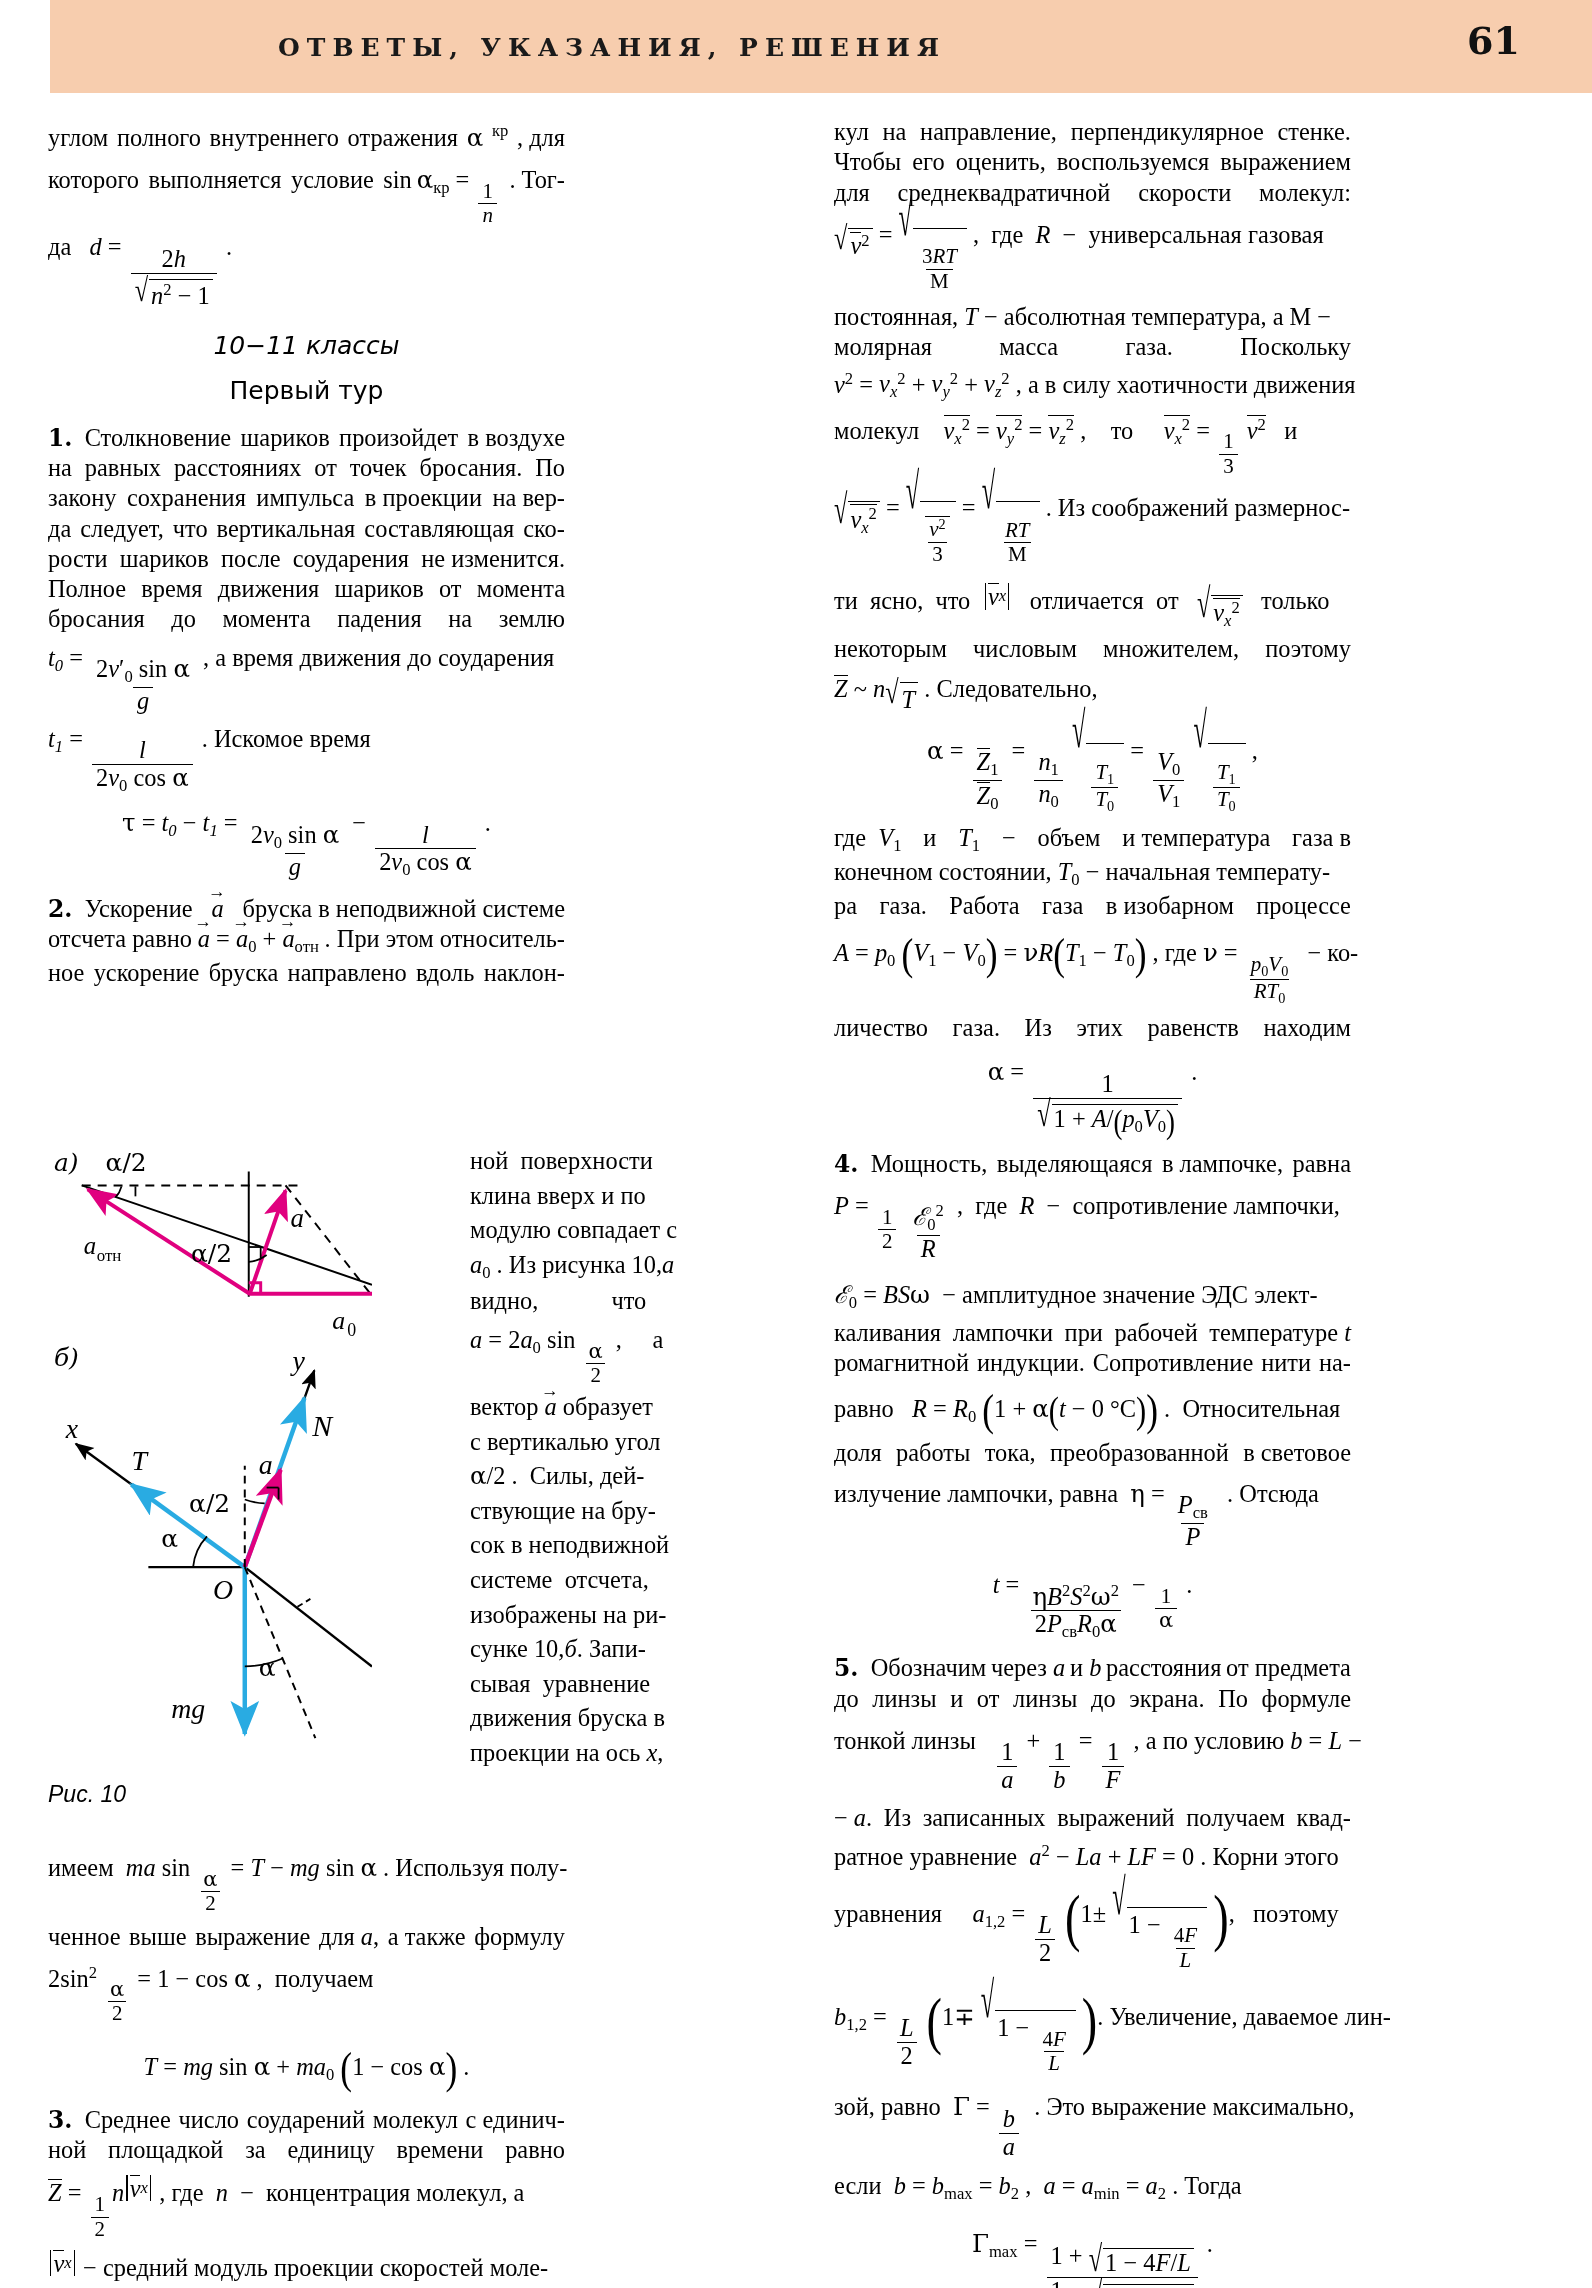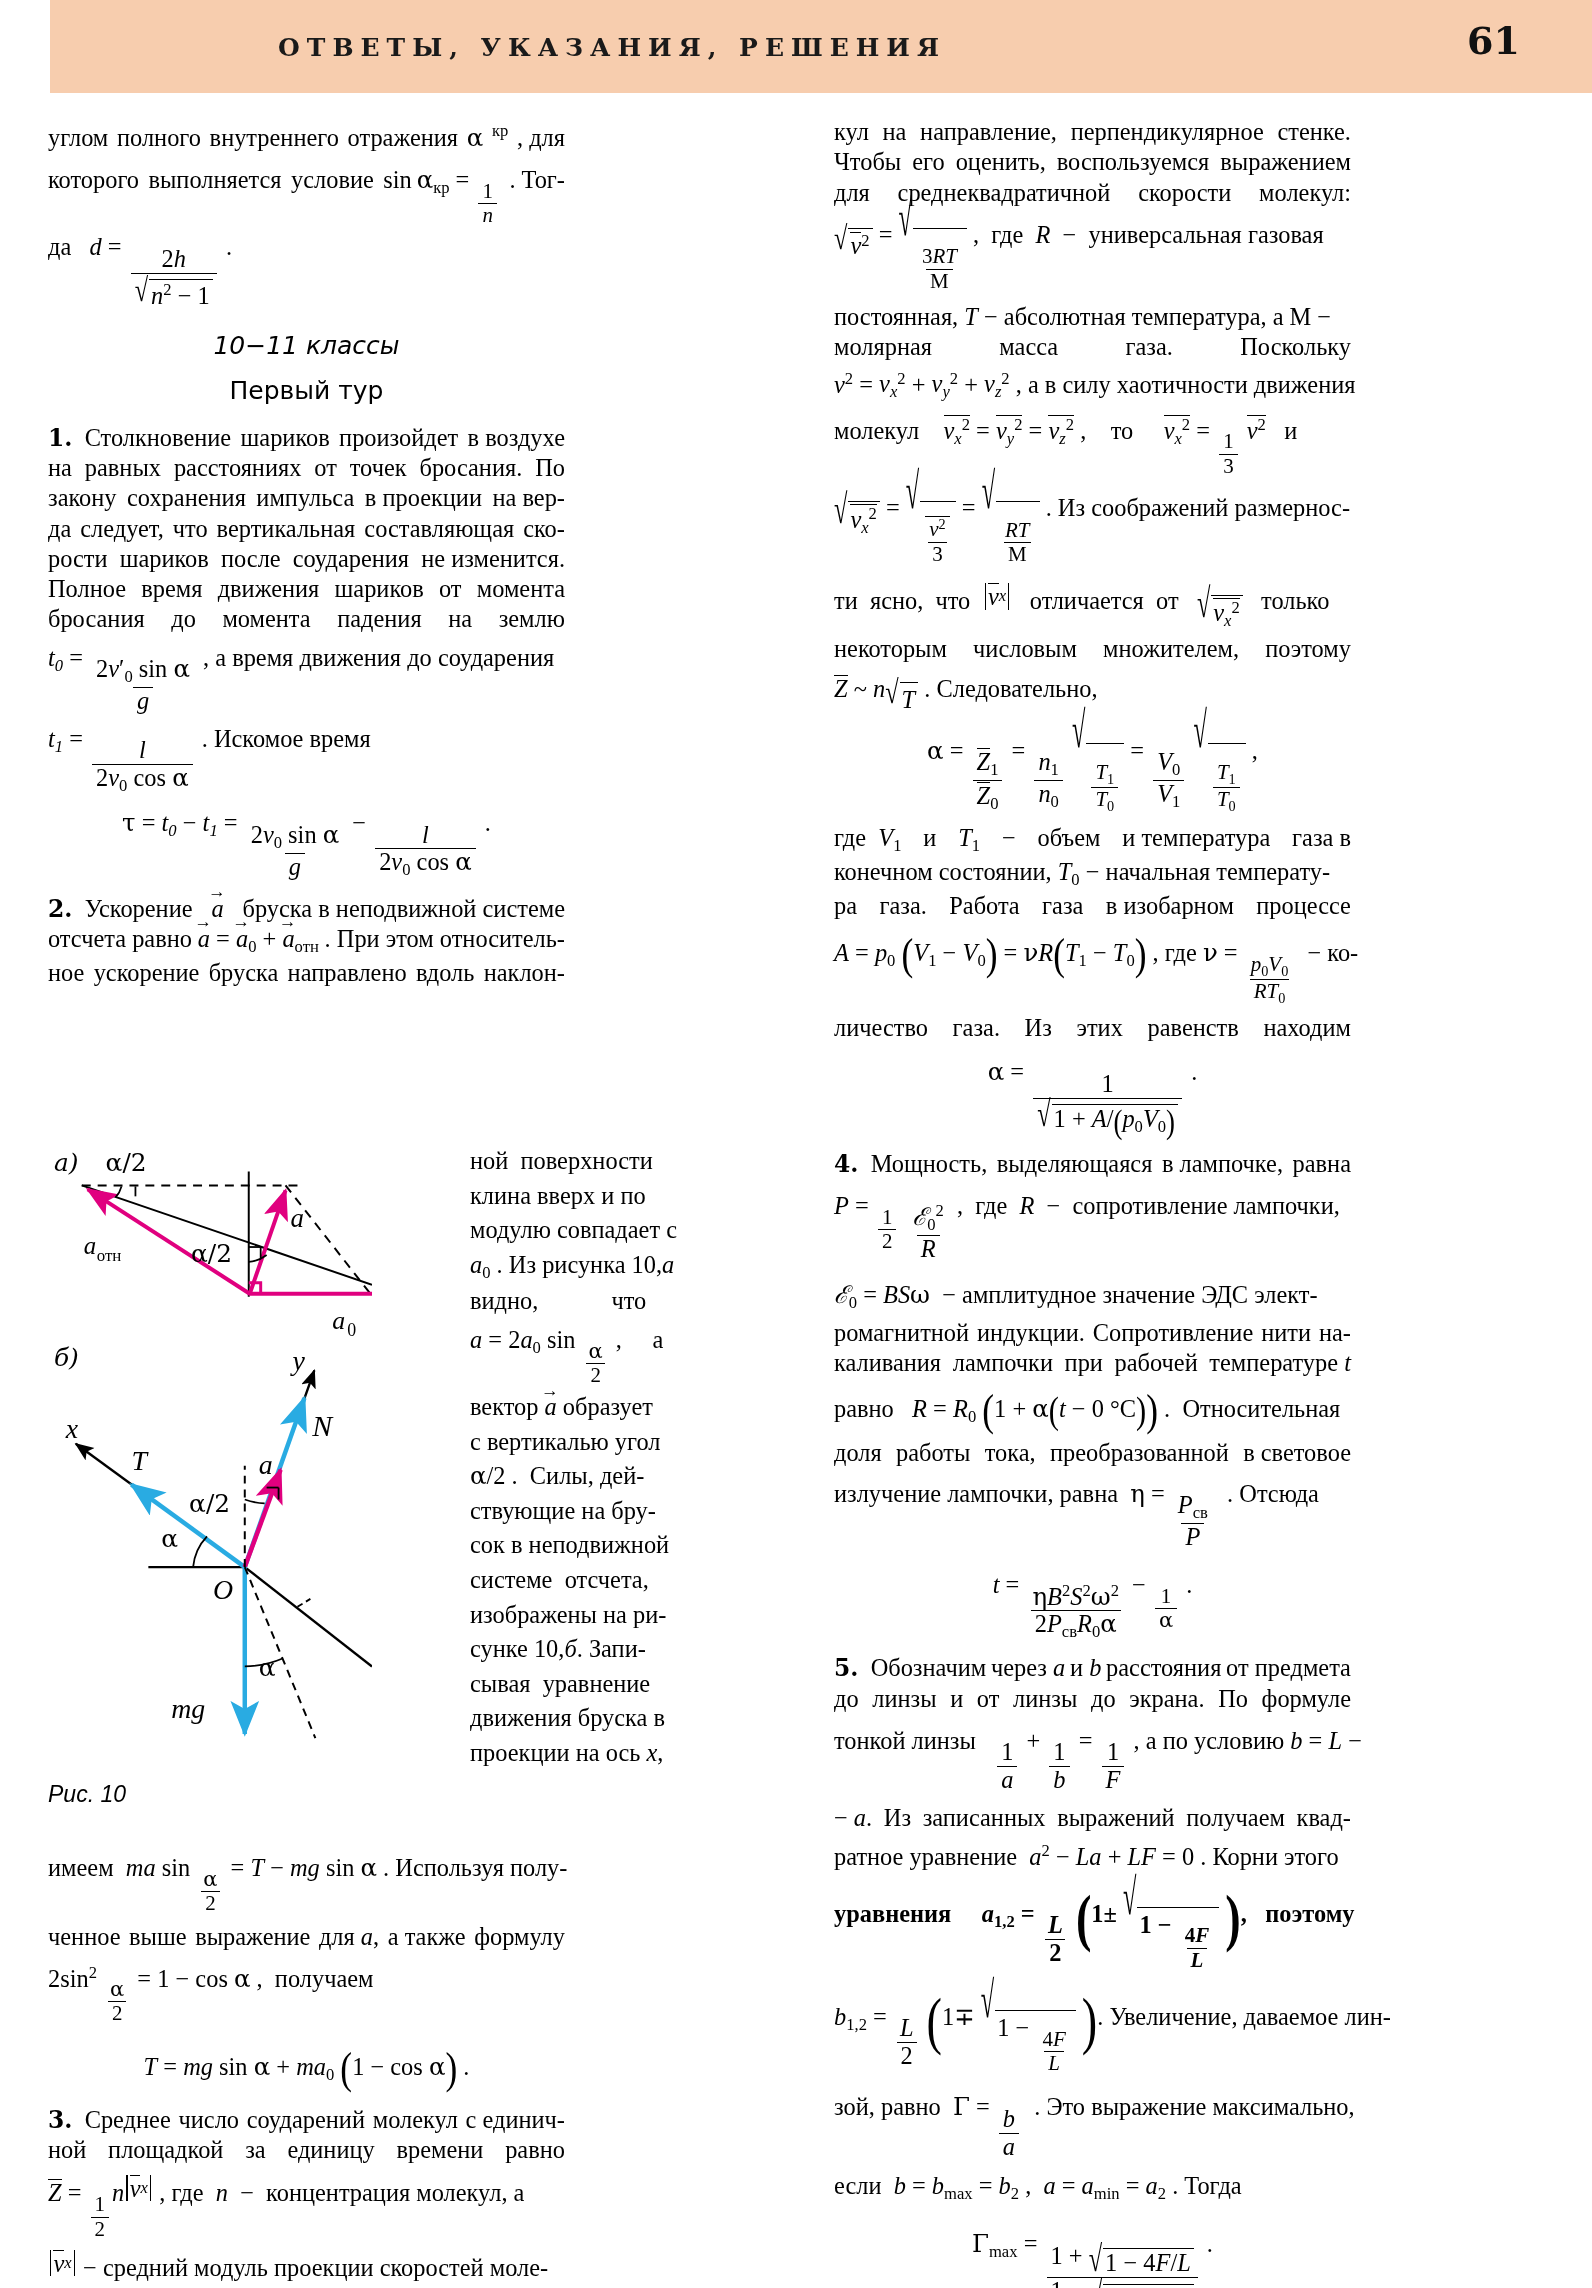--- a/index.html
+++ b/index.html
@@ -702,32 +702,32 @@
       </span>
     <span class="up">,&nbsp;&nbsp;где&nbsp;&nbsp;<span class="m">R</span>&nbsp;&nbsp;−&nbsp;&nbsp;сопротивление&nbsp;лампочки,</span>
   </div>
 
   <div class="ln" style="padding:8px 0 4px 0;">
     <span class="gr" style="font-style:italic;">ℰ</span><sub class="u">0</sub> <span class="up">=</span> <span class="m">BS</span><span class="gr">ω</span>
     <span class="up">&nbsp;−&nbsp;амплитудное&nbsp;значение&nbsp;ЭДС&nbsp;элект-</span>
   </div>
 
   <div class="ln j">
+      <span>каливания</span>
+      <span>лампочки</span>
+      <span>при</span>
+      <span>рабочей</span>
+      <span>температуре&nbsp;<span class="m">t</span></span>
+    </div>
+  <div class="ln j">
       <span>ромагнитной</span>
       <span>индукции.</span>
       <span>Сопротивление</span>
       <span>нити</span>
       <span>на-</span>
-    </div>
-  <div class="ln j">
-      <span>каливания</span>
-      <span>лампочки</span>
-      <span>при</span>
-      <span>рабочей</span>
-      <span>температуре&nbsp;<span class="m">t</span></span>
     </div>
 
   <div class="ln" style="padding:10px 0 6px 0;">
     <span class="up">равно&nbsp;&nbsp;&nbsp;</span><span class="m">R</span> <span class="up">=</span> <span class="m">R</span><sub class="u">0</sub>
     <span class="pbig">(</span><span class="num">1</span> <span class="up">+</span> <span class="gr">α</span><span class="pbig" style="font-size:1.25em;">(</span><span class="m">t</span> <span class="up">−</span> <span class="num">0</span> <span class="up">°C</span><span class="pbig" style="font-size:1.25em;">)</span><span class="pbig">)</span>
     <span class="up">.&nbsp;&nbsp;Относительная</span>
   </div>
 
   <div class="ln j">
       <span>доля</span>
@@ -802,21 +802,21 @@
       <span>записанных</span>
       <span>выражений</span>
       <span>получаем</span>
       <span>квад-</span>
     </div>
 
   <div class="ln" style="padding:8px 0 4px 0;">
     <span class="up">ратное&nbsp;уравнение&nbsp;&nbsp;</span><span class="m">a</span><sup class="u">2</sup> <span class="up">−</span> <span class="m">La</span> <span class="up">+</span> <span class="m">LF</span> <span class="up">= 0 . Корни этого</span>
   </div>
 
-  <div class="ln" style="padding:14px 0 10px 0;font-weight:bold;">
+  <div class="ln" style="padding:14px 0 10px 0;">
     <span class="up">уравнения&nbsp;&nbsp;&nbsp;&nbsp;</span>
     <span class="m">a</span><sub class="u">1,2</sub> <span class="up">=</span>
     <span class="frac">
         <span class="n m">L</span>
         <span class="d num">2</span>
       </span>
     <span class="pxl">(</span><span class="num">1</span><span class="up">±</span>
     <span class="sq">
         <span class="rad" style="transform:scaleY(2.1);">√</span>
         <span class="body"><span class="num">1</span> <span class="up">−</span> <span class="frac sm">

